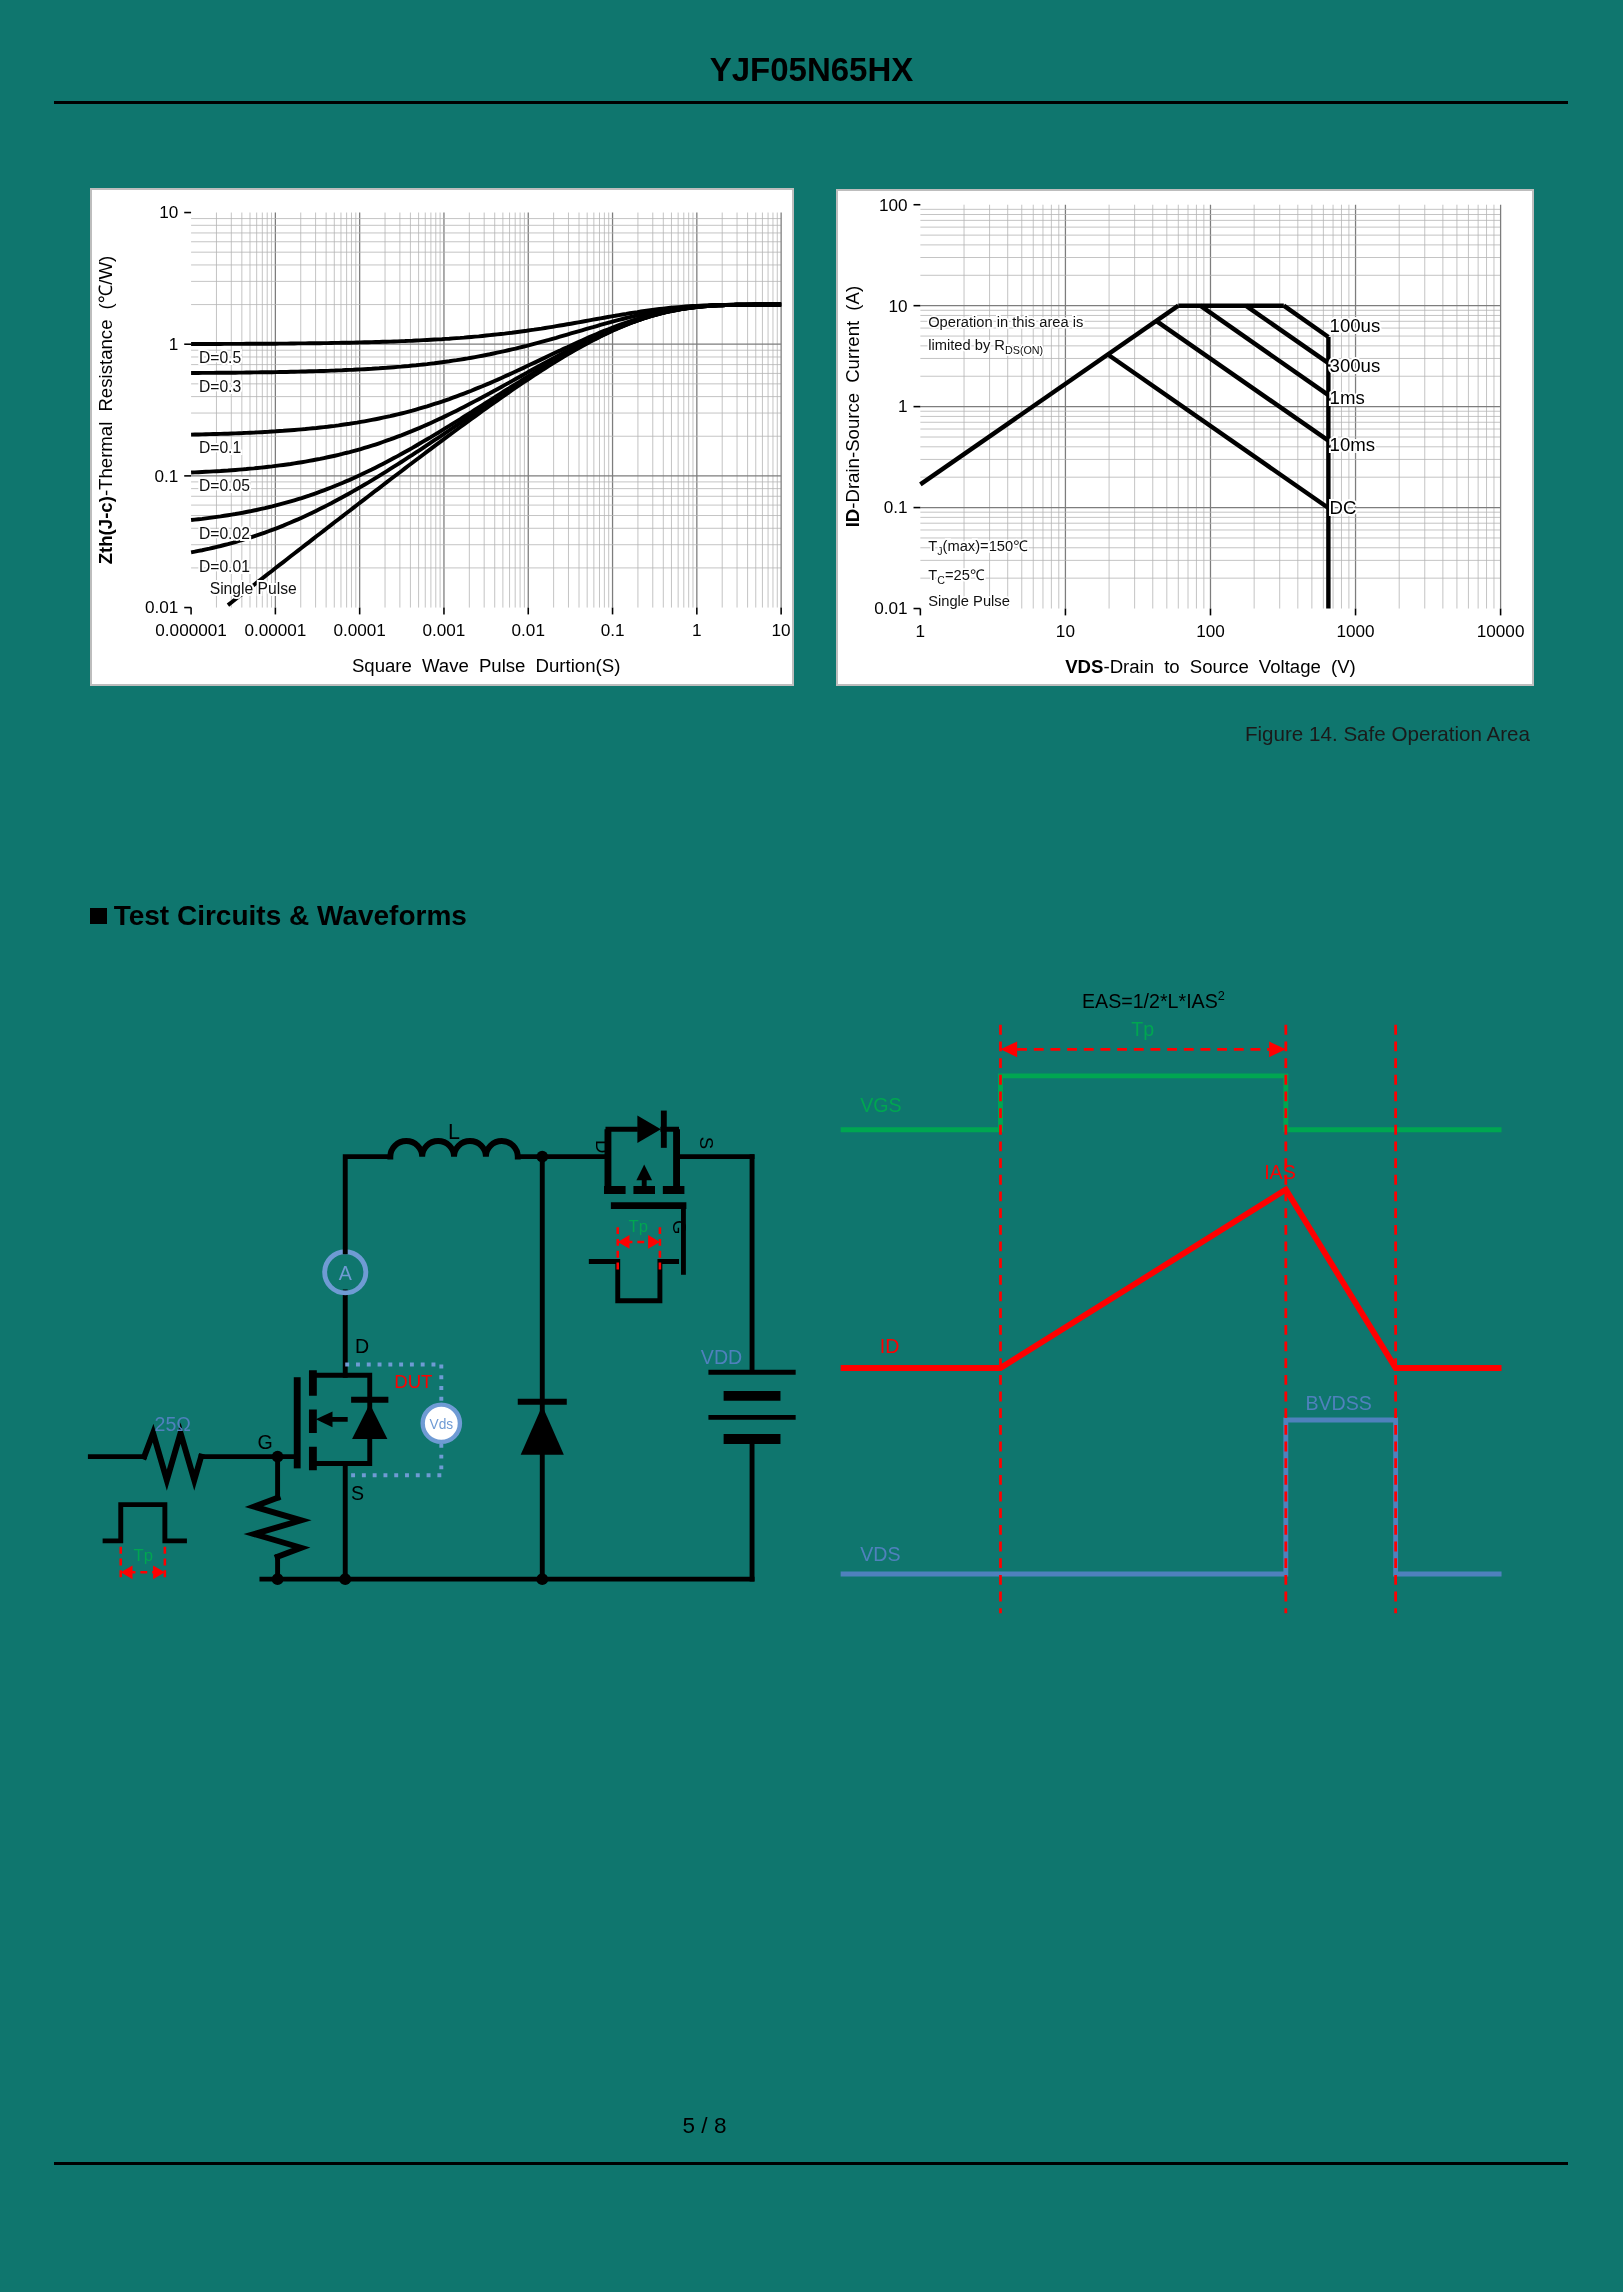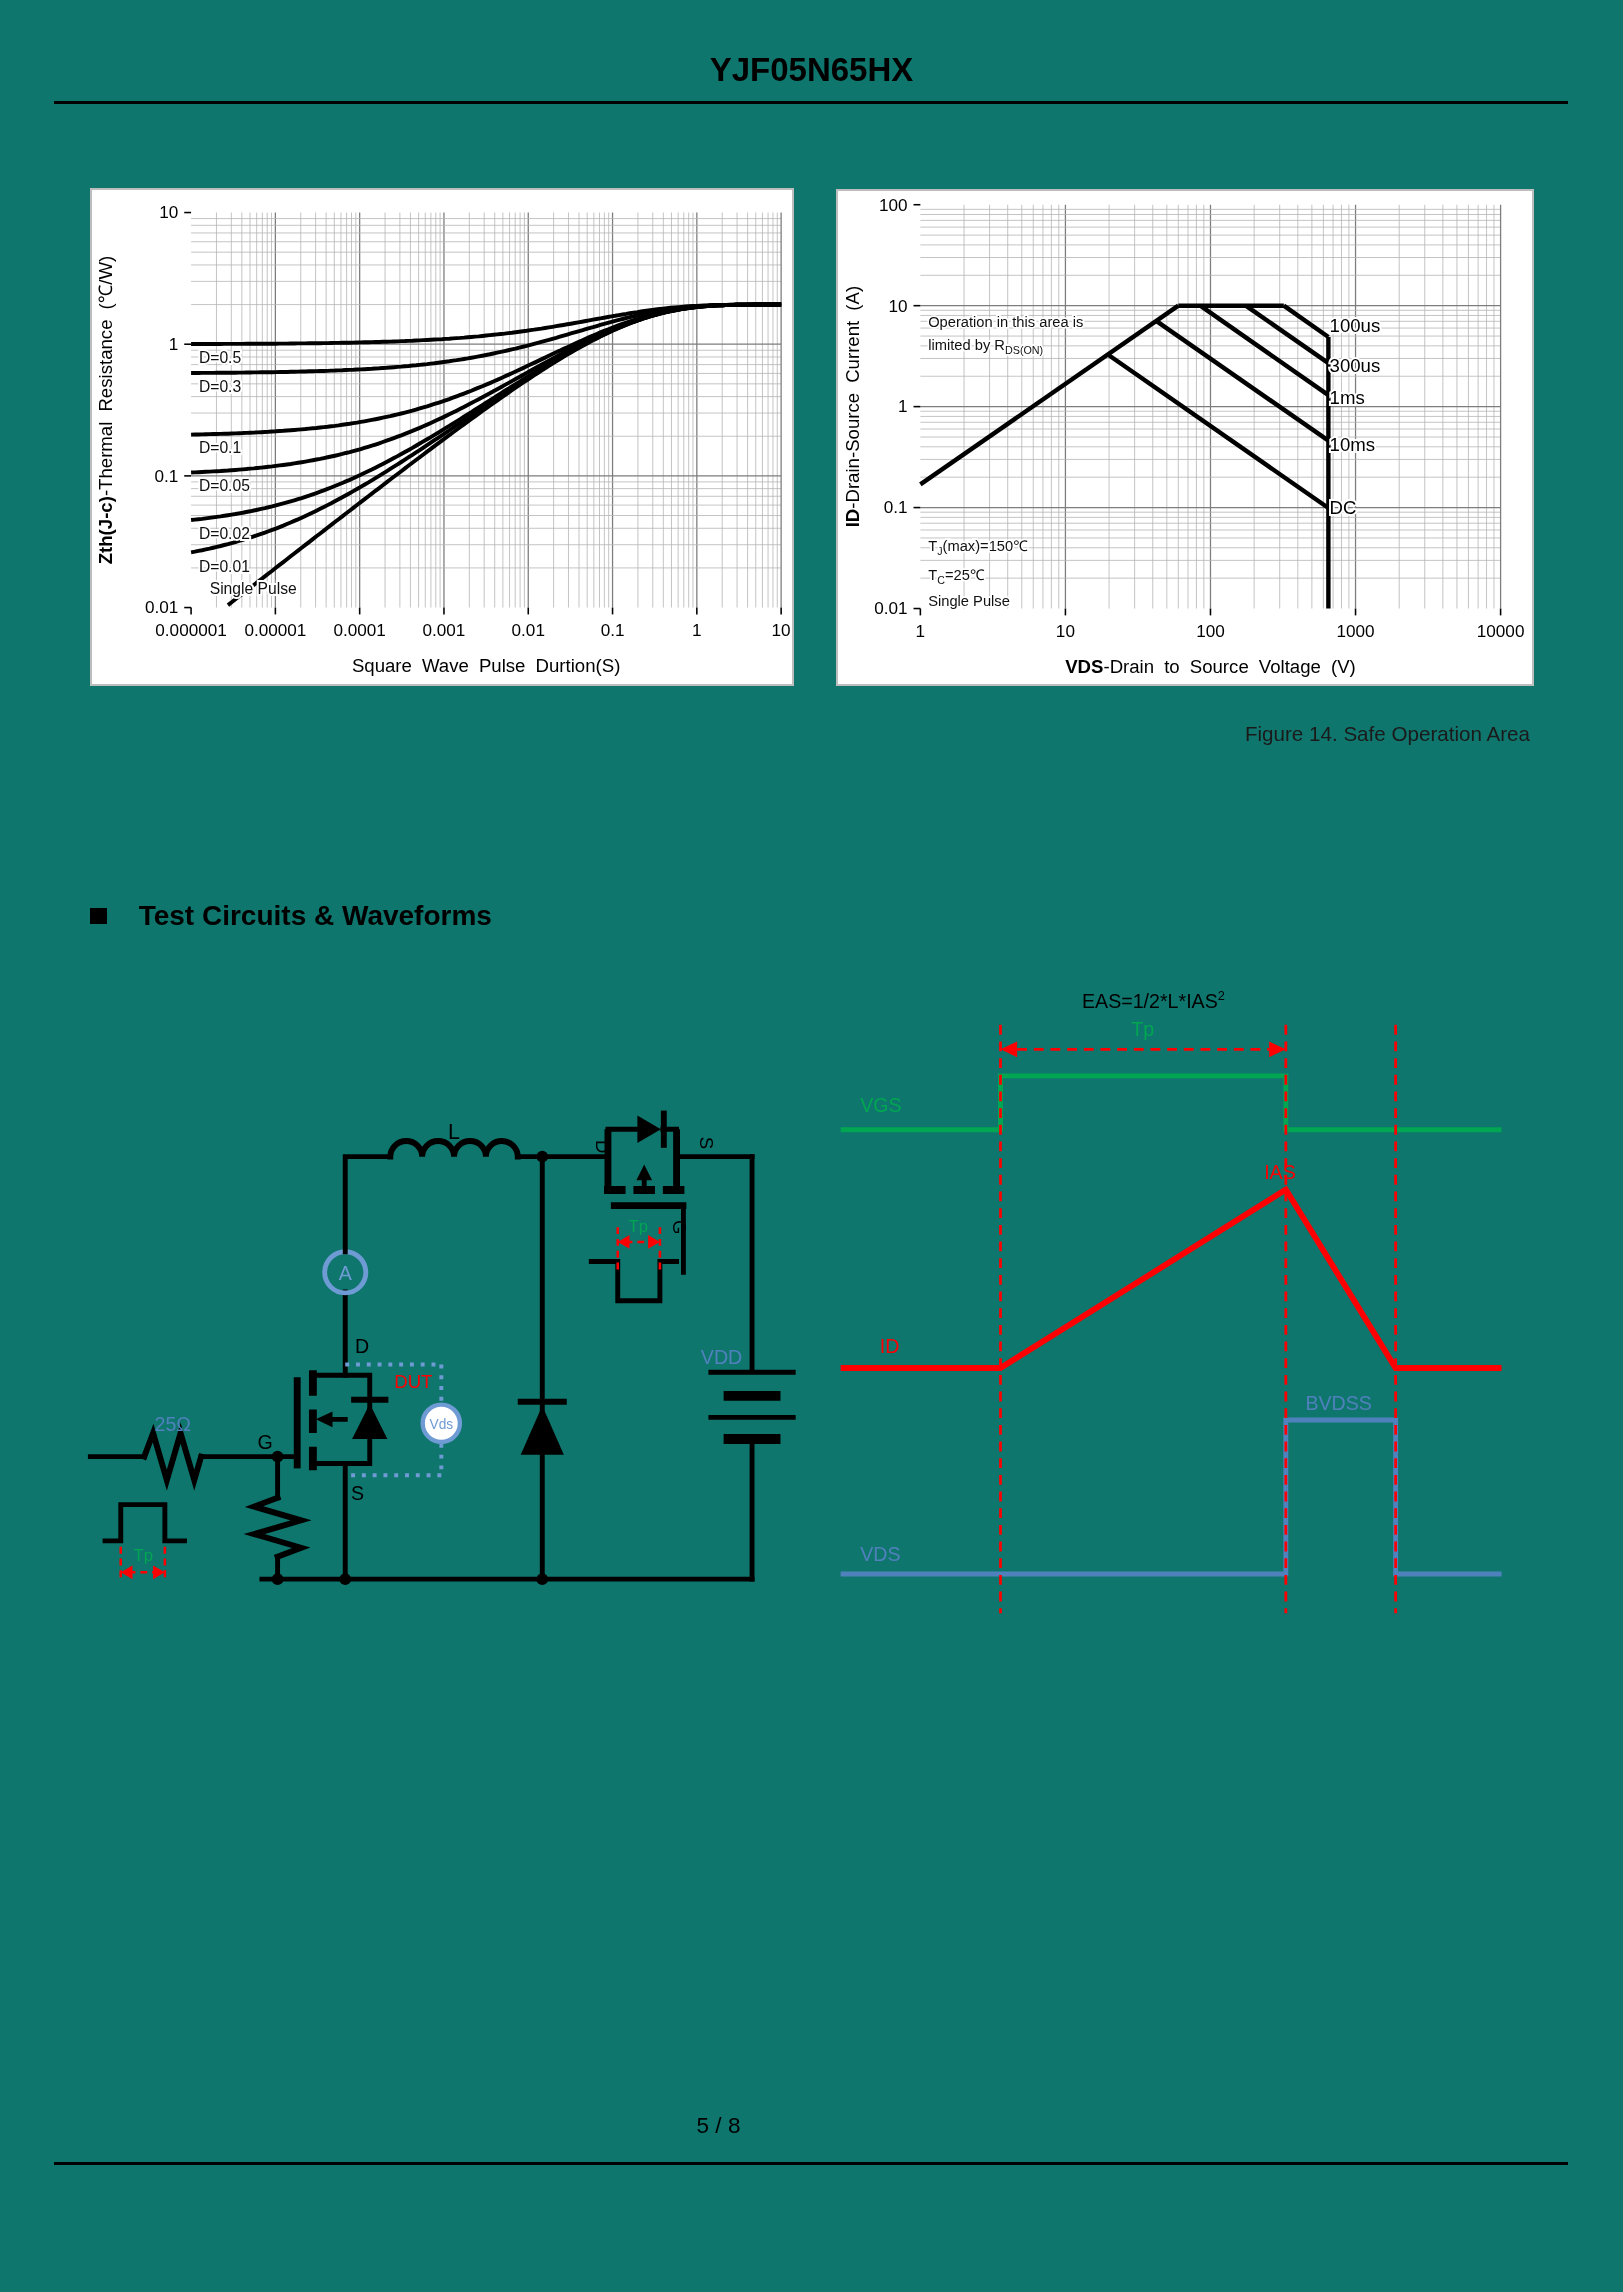--- a/index.html
+++ b/index.html
@@ -3,24 +3,24 @@
 <meta charset="utf-8">
 <style>
   html,body{margin:0;padding:0;background:#9a9a9a;}
   .page{position:relative;width:1623px;height:2293px;background:#0f766e;
         font-family:"Liberation Sans",sans-serif;overflow:hidden;margin:0 auto;}
   .abs{position:absolute;}
   .doc-title{left:0;top:51px;width:1623px;text-align:center;font-size:33px;font-weight:bold;color:#000;}
   .rule{background:#000;height:3.4px;}
   .fig-box{border:2px solid #bdbdbd;background:#fff;}
   .caption{font-size:20.6px;color:#1a1a1a;text-align:center;}
-  .heading-row{display:flex;align-items:center;gap:32px;}
+  .heading-row{display:flex;align-items:center;gap:7px;}
   .heading-bullet{width:16.7px;height:16.7px;background:#000;}
   .heading-text{font-size:28px;font-weight:bold;color:#000;}
-  .footer-page{left:14px;top:2113px;width:1409px;text-align:center;font-size:22.5px;color:#000;}
+  .footer-page{left:0;top:2113px;width:1409px;text-align:center;font-size:22.5px;color:#000;}
 
   svg{display:block;}
   svg text{font-family:"Liberation Sans",sans-serif;}
 
   
   .gmin{stroke:#b4b4b4;stroke-width:0.8;}
   .gmaj{stroke:#7d7d7d;stroke-width:1.3;}
   .tick{stroke:#000;stroke-width:1.6;}
   .ticklab{font-size:17.5px;fill:#000;}
   .axlab{font-size:19px;fill:#000;word-spacing:5px;}

